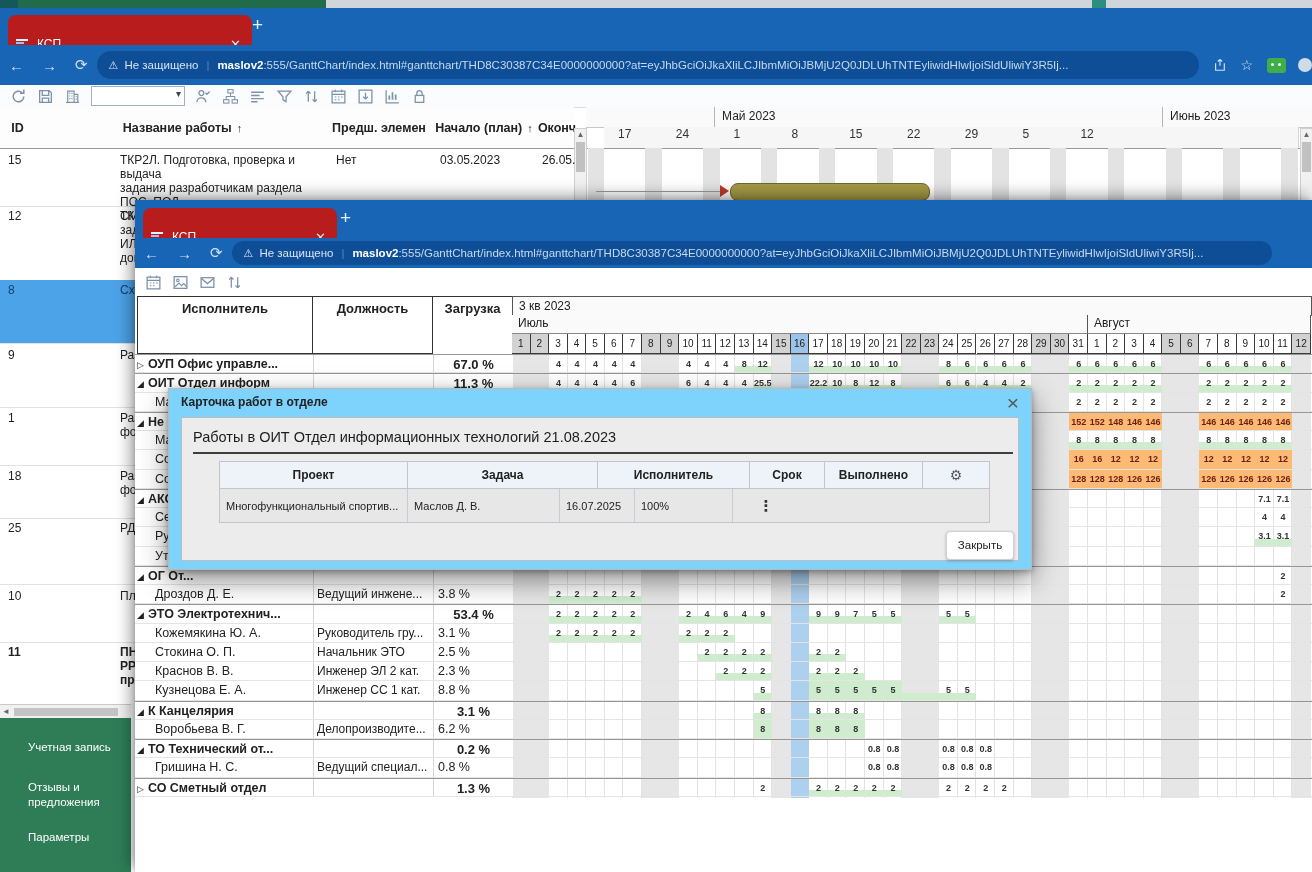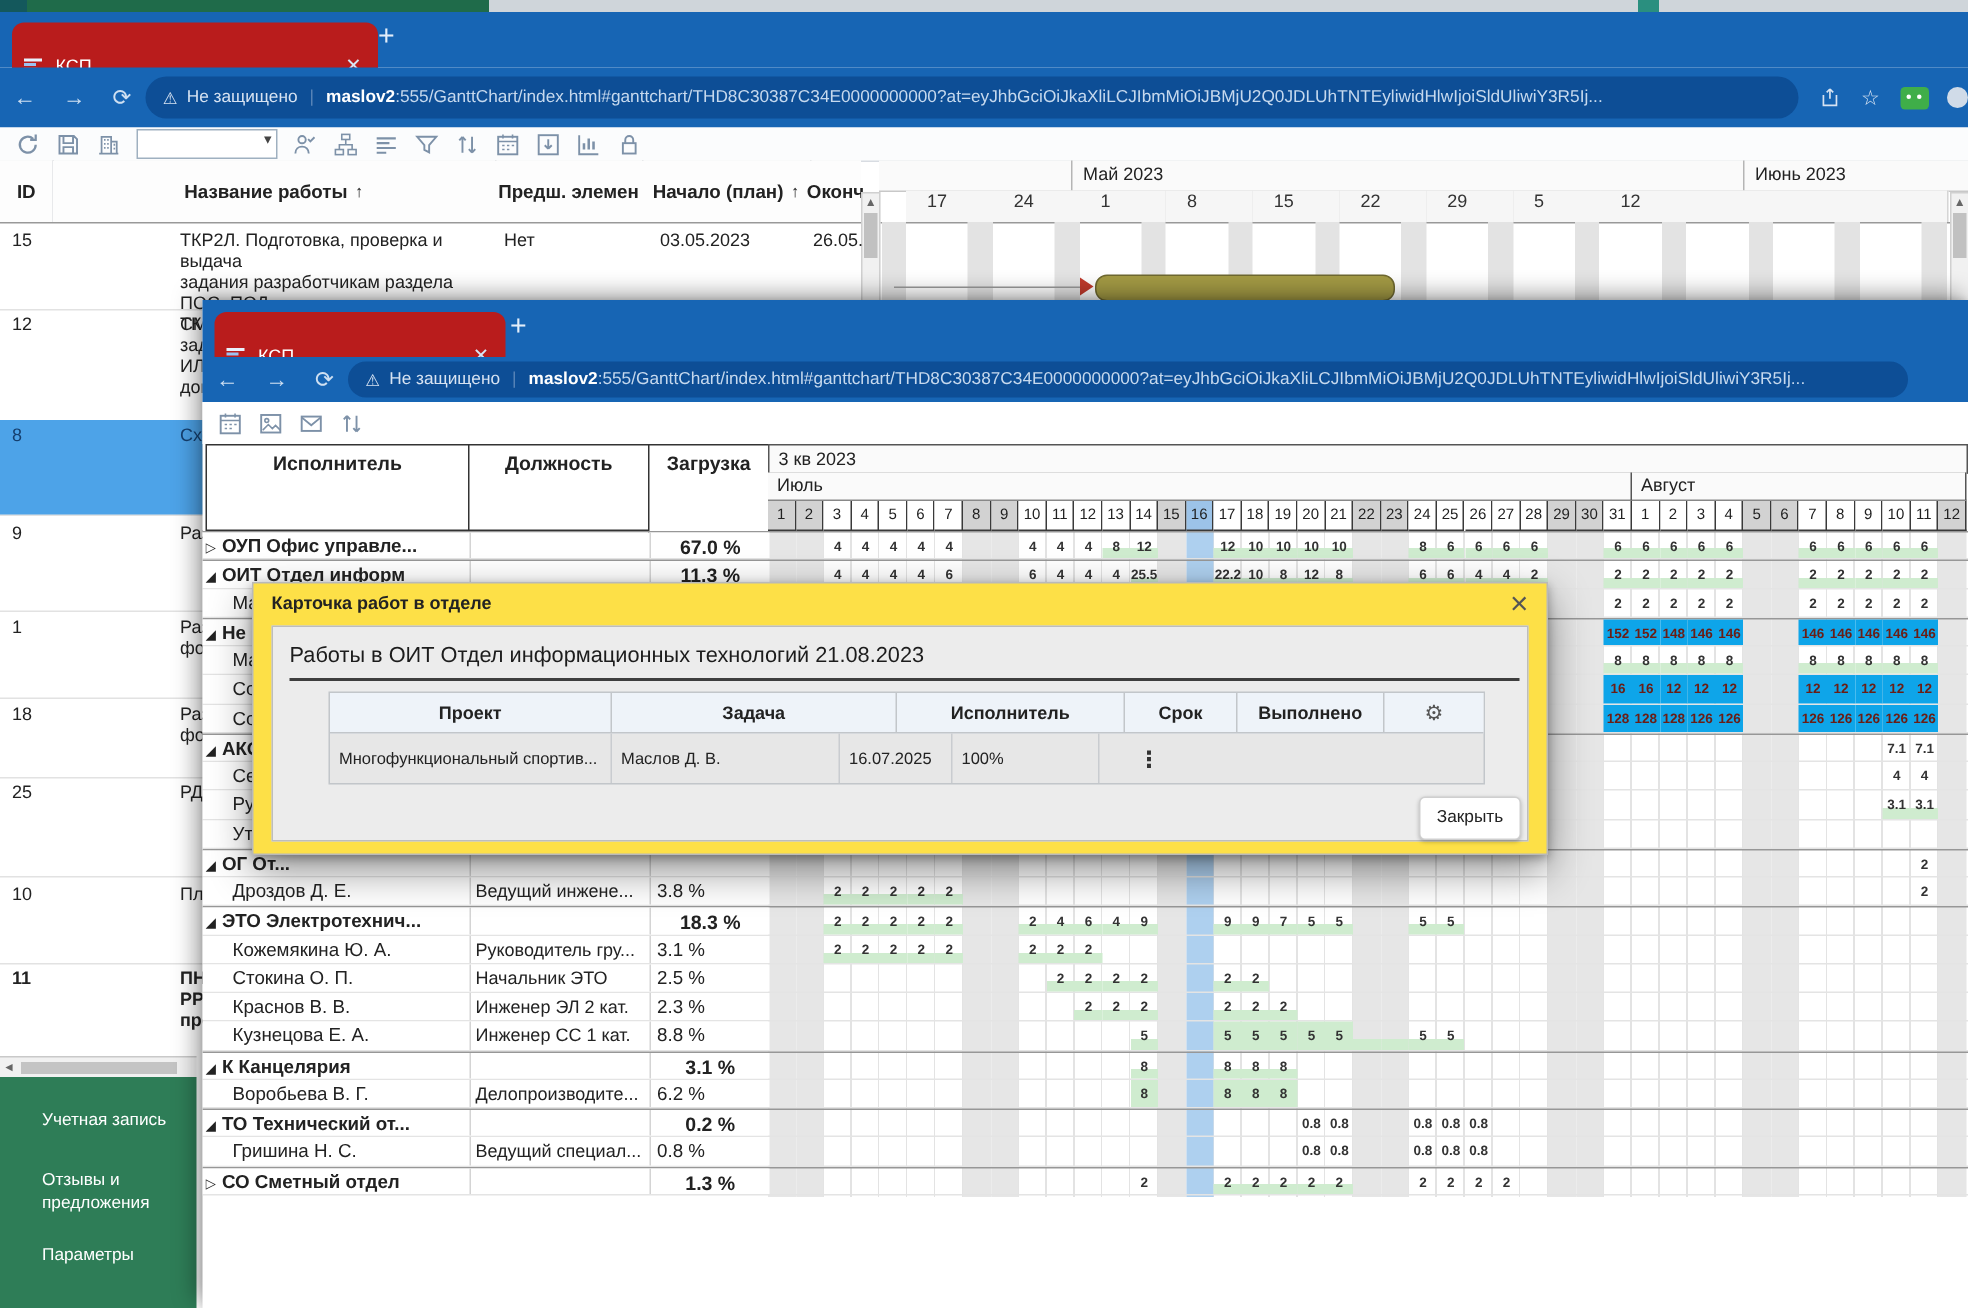--- a/index.html
+++ b/index.html
@@ -91,24 +91,24 @@
   .f-row{position:absolute;left:0;width:100%;border-bottom:1px solid #e4e4e4;box-sizing:border-box;}
   .f-row.grp{border-top:1px solid #979797;font-weight:bold;}
   .f-name{position:absolute;left:2px;top:0;width:174px;height:100%;white-space:nowrap;overflow:hidden;font-size:12.5px;line-height:19px;background:transparent;}
   .f-name .tri{font-size:9px;margin-right:4px;}
   .f-role{position:absolute;left:178px;top:0;width:118px;height:100%;font-size:12px;line-height:19px;white-space:nowrap;overflow:hidden;border-left:1px solid #d4d4d4;padding-left:3px;box-sizing:border-box;}
   .f-load{position:absolute;left:298px;top:0;width:80px;height:100%;font-size:12.5px;line-height:19px;border-left:1px solid #d4d4d4;box-sizing:border-box;padding-left:4px;}
   .grp .f-load{text-align:center;padding-left:0;font-size:13px;}
   .f-cell{position:absolute;top:0;height:100%;font-size:9px;font-weight:bold;color:#333;text-align:center;line-height:18px;box-sizing:border-box;}
   .f-cell.g{background:linear-gradient(to bottom,rgba(0,0,0,0) 62%,#cfeccf 62%);}
   .f-cell.G{background:#cfeccf;}
-  .f-cell.r{background:#0ea5e9;color:#6b1d14;}
+  .f-cell.r{background:#fdba74;color:#6b1d14;}
   .labelmask{position:absolute;left:0;top:0;width:378px;height:100%;background:#fff;}
   
-  .modal{background:#fde047;border:1px solid #b9b9b9;box-shadow:0 10px 26px rgba(0,0,0,.45),0 2px 6px rgba(0,0,0,.3);}
+  .modal{background:#7dd3fc;border:1px solid #b9b9b9;box-shadow:0 10px 26px rgba(0,0,0,.45),0 2px 6px rgba(0,0,0,.3);}
   .modal-title{position:absolute;left:12px;top:6px;font-size:12px;font-weight:bold;color:#222;}
   .modal-x{position:absolute;right:12px;top:2px;font-size:21px;color:#555;font-weight:300;}
   .modal-panel{position:absolute;left:12px;top:28px;right:12px;bottom:8px;background:#ececec;border:1px solid #bdbdbd;}
   .m-heading{position:absolute;left:24px;top:40px;right:18px;font-size:14.5px;color:#1c1c1c;border-bottom:2px solid #3e3e3e;padding-bottom:7px;}
   .m-table{position:absolute;left:50px;top:72px;border:1px solid #c2c6ca;background:#e7e7e7;}
   .m-thr{display:flex;background:#eef3f9;border-bottom:1px solid #c2c6ca;height:26px;}
   .m-th{box-sizing:border-box;border-right:1px solid #c2c6ca;font-size:12px;font-weight:bold;display:flex;align-items:center;justify-content:center;}
   .m-tdr{display:flex;height:33px;}
   .m-td{box-sizing:border-box;border-right:1px solid #c9ccd0;font-size:11px;display:flex;align-items:center;padding:0 6px;white-space:nowrap;overflow:hidden;}
   .m-gear{font-size:14px;color:#555;}
@@ -656,21 +656,21 @@
           <div class="f-cell g" style="left: 674.28px; width: 18.58px;">9</div>
           <div class="f-cell g" style="left: 692.86px; width: 18.58px;">9</div>
           <div class="f-cell g" style="left: 711.44px; width: 18.58px;">7</div>
           <div class="f-cell g" style="left: 730.02px; width: 18.58px;">5</div>
           <div class="f-cell g" style="left: 748.6px; width: 18.58px;">5</div>
           <div class="f-cell g" style="left: 804.34px; width: 18.58px;">5</div>
           <div class="f-cell g" style="left: 822.92px; width: 18.58px;">5</div>
           <div class="labelmask"></div>
           <div class="f-name"><span class="tri">◢</span>ЭТО Электротехнич...</div>
           <div class="f-role"></div>
-          <div class="f-load">18.3 %</div>
+          <div class="f-load">53.4 %</div>
         </div>
         <div class="f-row" style="top: 269.64px; height: 19.26px;">
           <div class="f-cell g" style="left: 414.16px; width: 18.58px;">2</div>
           <div class="f-cell g" style="left: 432.74px; width: 18.58px;">2</div>
           <div class="f-cell g" style="left: 451.32px; width: 18.58px;">2</div>
           <div class="f-cell g" style="left: 469.9px; width: 18.58px;">2</div>
           <div class="f-cell g" style="left: 488.48px; width: 18.58px;">2</div>
           <div class="f-cell g" style="left: 544.22px; width: 18.58px;">2</div>
           <div class="f-cell g" style="left: 562.8px; width: 18.58px;">2</div>
           <div class="f-cell g" style="left: 581.38px; width: 18.58px;">2</div>

